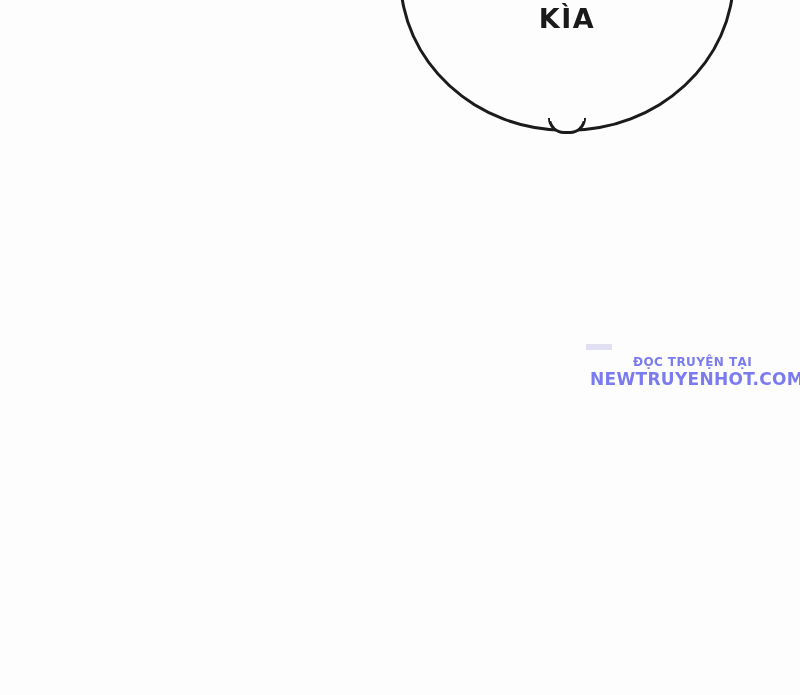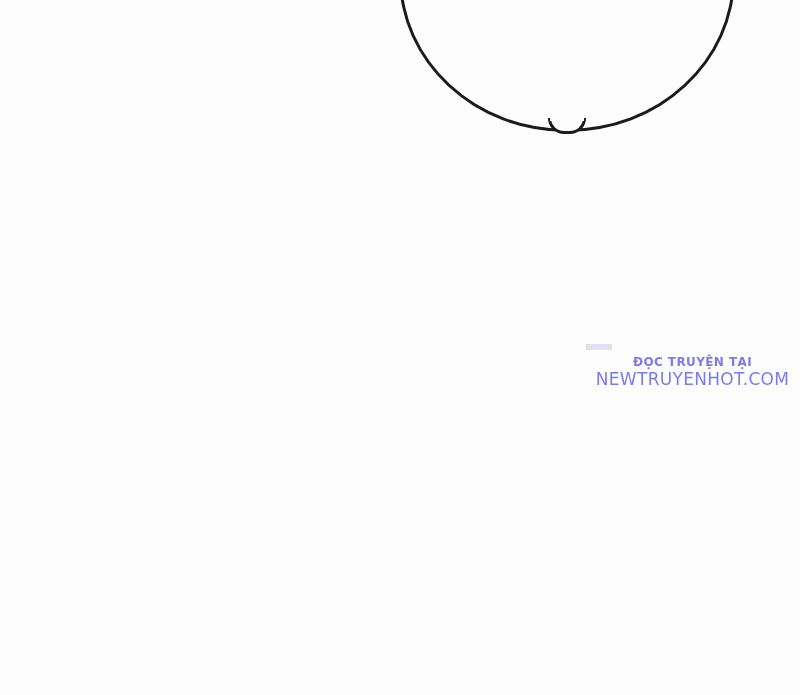--- a/index.html
+++ b/index.html
@@ -83,21 +83,21 @@
   .watermark .line1 {
     font-size: 12px;
     font-weight: bold;
     letter-spacing: 0.4px;
     font-variant: small-caps;
     line-height: 14px;
     white-space: nowrap;
   }
   .watermark .line2 {
     font-size: 17px;
-    font-weight: normal;
+    font-weight: bold;
     letter-spacing: 0.3px;
     line-height: 20px;
     white-space: nowrap;
   }
   .watermark-smudge {
     position: absolute;
     left: 586px;
     top: 344px;
     width: 26px;
     height: 6px;
@@ -107,20 +107,21 @@
 </style>
 </head>
 <body>
 
 <div class="page">
 
   <div class="speech-bubble"></div>
   <div class="bubble-tail"></div>
   <div class="bubble-tail-mask"></div>
 
+  <div class="bubble-text">KÌA</div>
 
   <div class="watermark-smudge"></div>
 
   <div class="watermark">
     <div class="line1">ĐỌC TRUYỆN TẠI</div>
     <div class="line2">NEWTRUYENHOT.COM</div>
   </div>
 
 </div>
 

